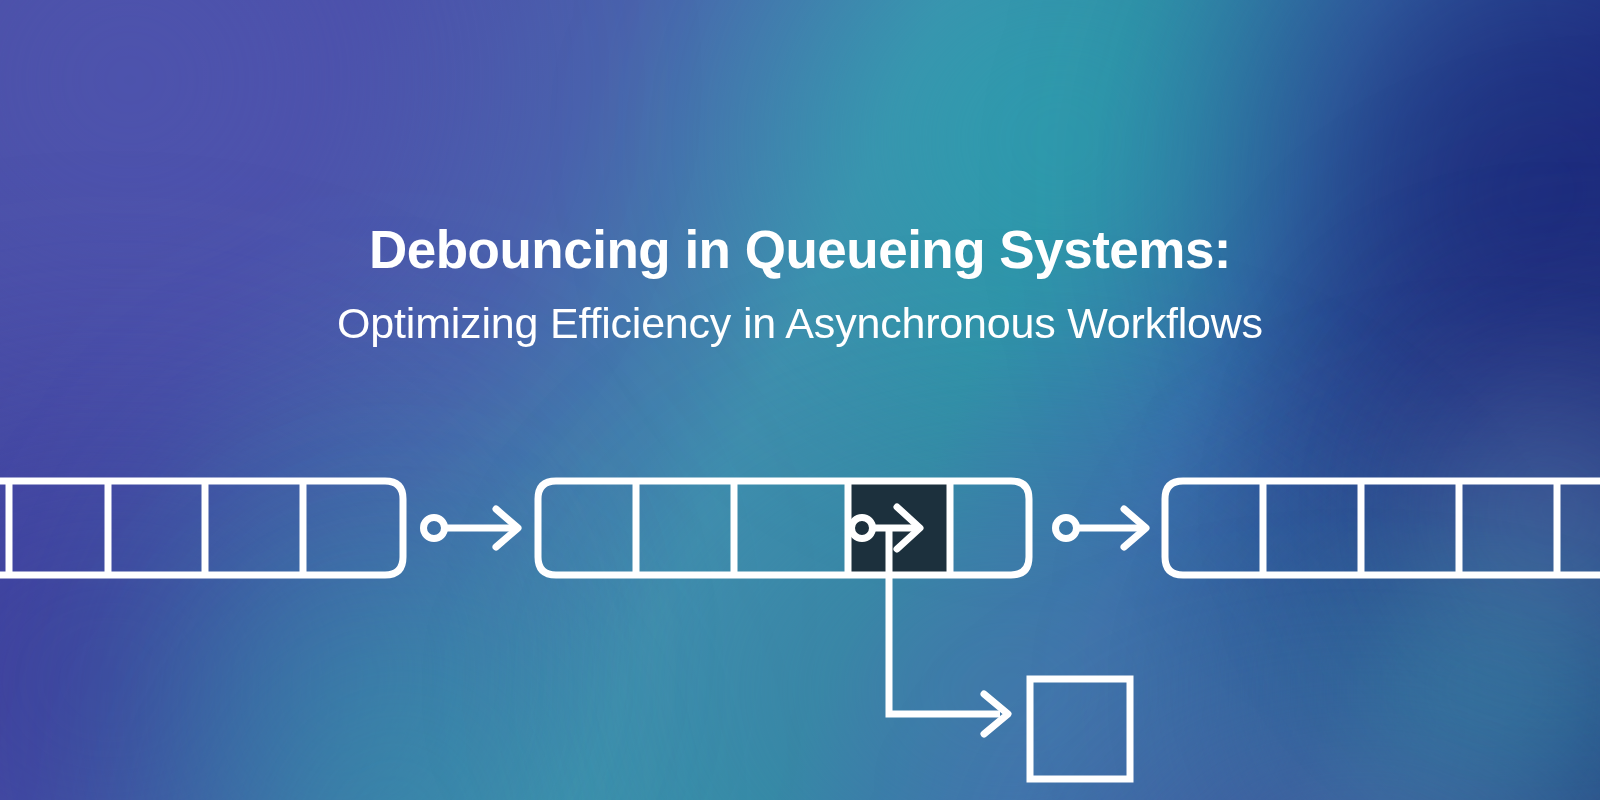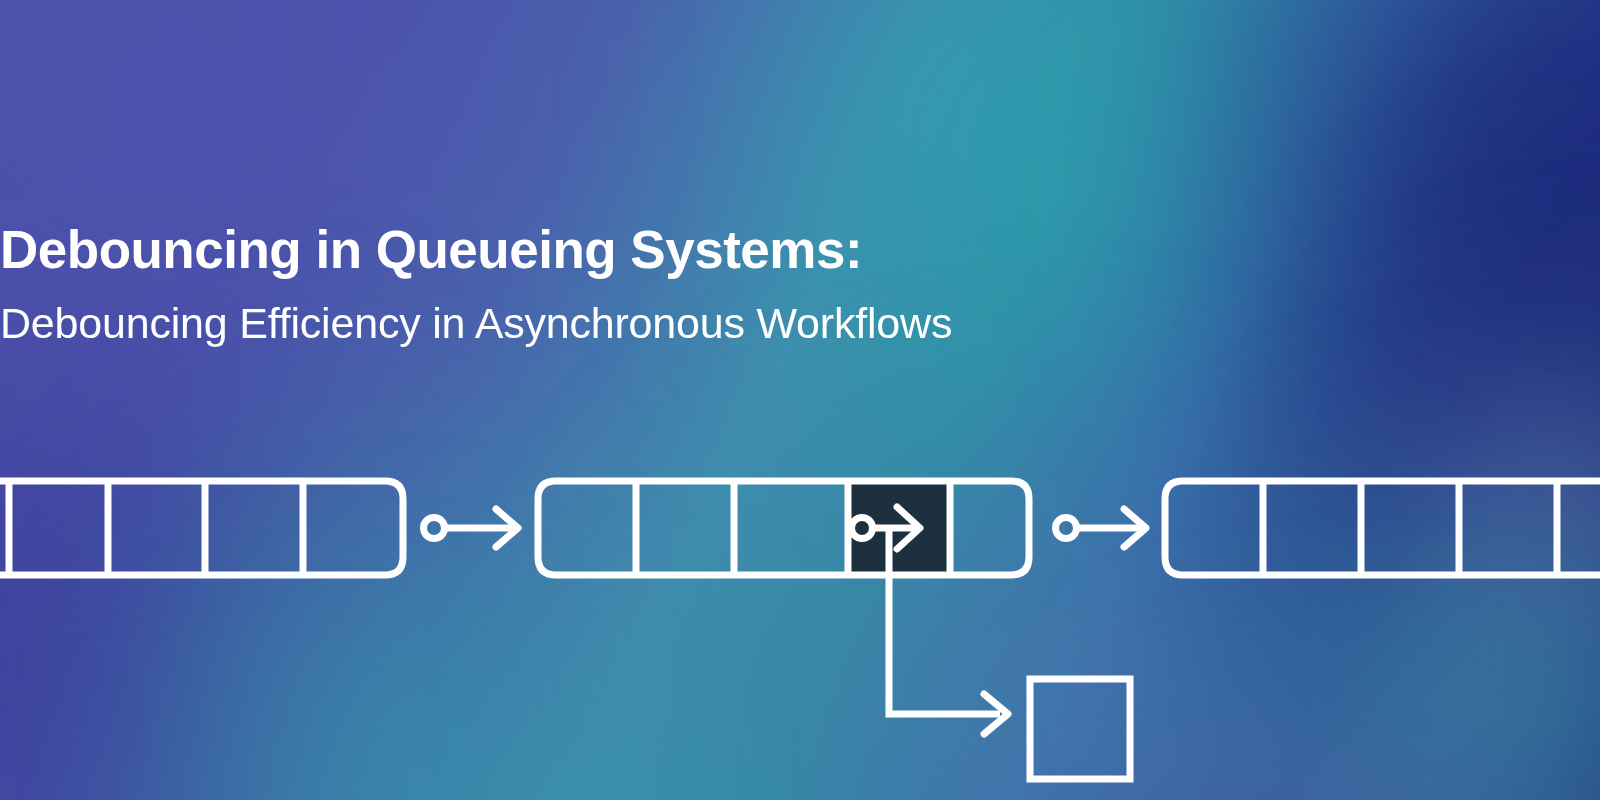--- a/index.html
+++ b/index.html
@@ -90,21 +90,21 @@
     left: 980px; top: 660px;
     width: 760px; height: 420px;
     background: radial-gradient(closest-side, rgba(110,150,195,0.55), rgba(110,150,195,0));
   }
 
   
   .headline {
     position: absolute;
     left: 0; right: 0;
     top: 222px;
-    text-align: left;
+    text-align: center;
     color: #ffffff;
     z-index: 6;
   }
   .title {
     font-size: 53px;
     font-weight: 700;
     letter-spacing: -0.5px;
     line-height: 1.05;
     margin: 0;
   }
@@ -137,21 +137,21 @@
   <div class="bg-blob blob-indigo-left"></div>
   <div class="bg-blob blob-teal-streak"></div>
   <div class="bg-blob blob-teal-streak2"></div>
   <div class="bg-blob blob-blue-mid"></div>
   <div class="bg-blob blob-teal-right"></div>
   <div class="bg-blob blob-lilac"></div>
   <div class="bg-blob blob-soft-bottom"></div>
 
   <div class="headline">
     <h1 class="title">Debouncing in Queueing Systems:</h1>
-    <p class="subtitle">Debouncing Efficiency in Asynchronous Workflows</p>
+    <p class="subtitle">Optimizing Efficiency in Asynchronous Workflows</p>
   </div>
 
   <div class="diagram">
     <svg width="1600" height="800" viewBox="0 0 1600 800" xmlns="http://www.w3.org/2000/svg">
 
       <g>
         <path d="M -20 481 L 385 481 Q 403 481 403 499 L 403 557 Q 403 575 385 575 L -20 575 Z" fill="none" stroke="#ffffff" stroke-width="7"></path>
         <line x1="9" y1="481" x2="9" y2="575" stroke="#ffffff" stroke-width="7"></line>
         <line x1="108" y1="481" x2="108" y2="575" stroke="#ffffff" stroke-width="7"></line>
         <line x1="205" y1="481" x2="205" y2="575" stroke="#ffffff" stroke-width="7"></line>

